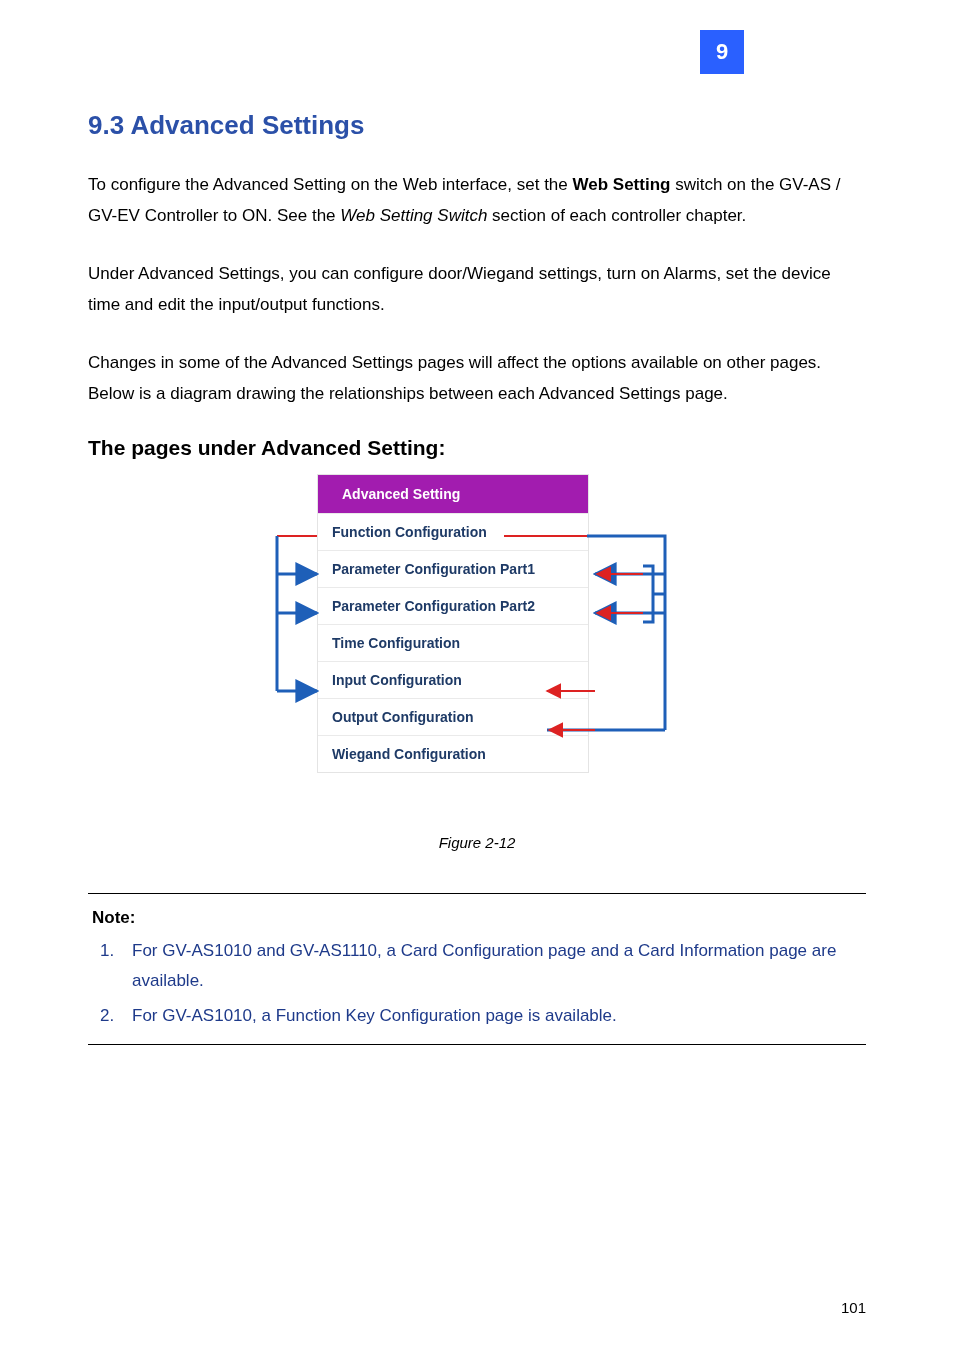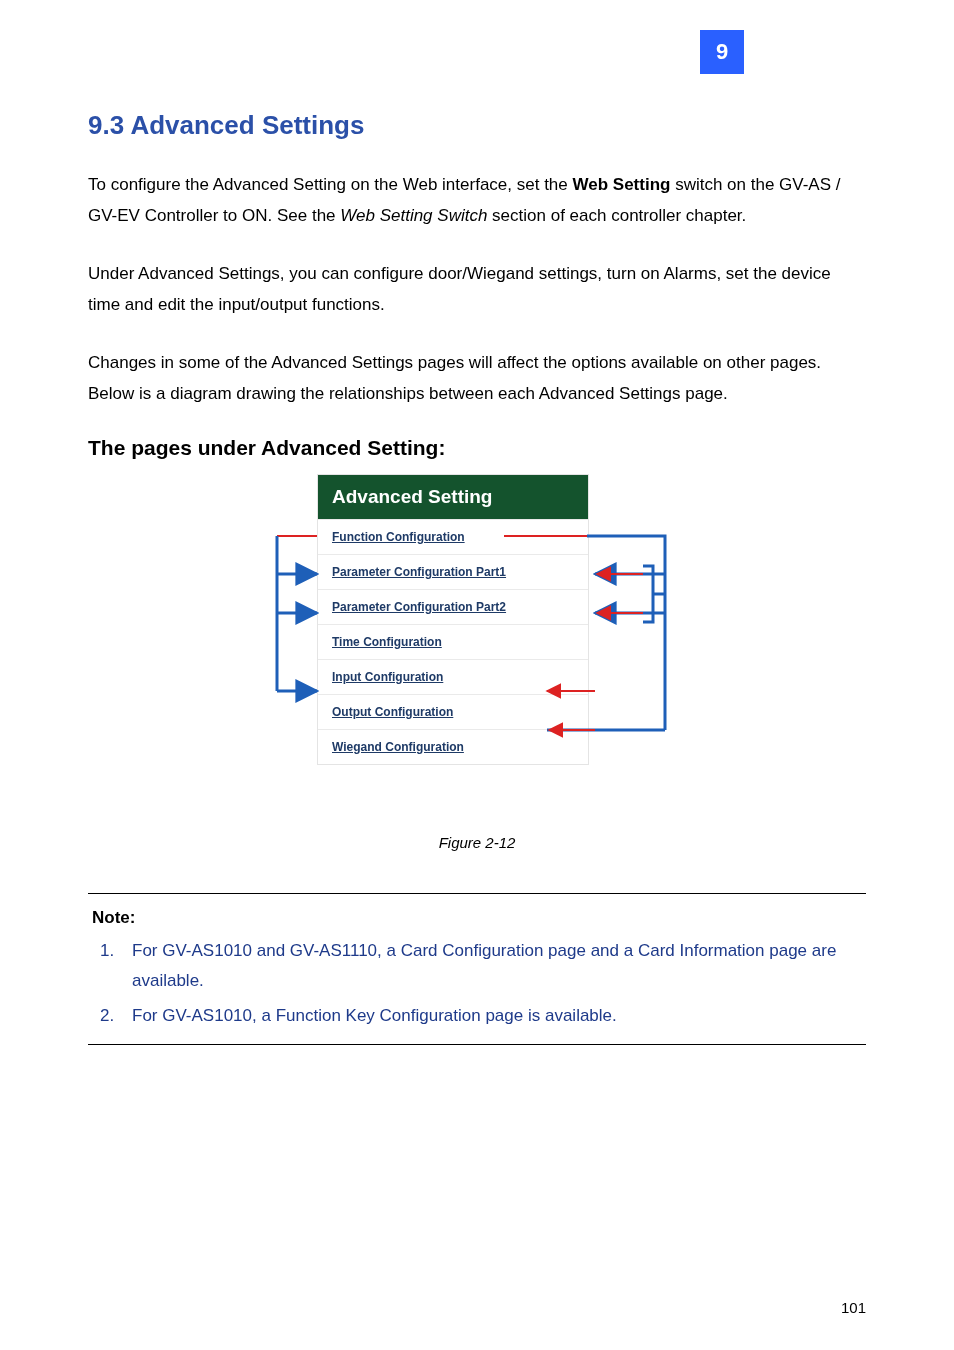--- a/index.html
+++ b/index.html
@@ -56,34 +56,33 @@
   }
   .menu {
     position: absolute;
     left: 100px;
     top: 0;
     width: 270px;
     border: 1px solid #e4e4e4;
     font-family: Arial, Helvetica, sans-serif;
   }
   .menu-header {
-    background: #14532d;
+    background: #a21caf;
     color: #fff;
     font-weight: bold;
-    font-size: 19px;
-    padding: 11px 14px;
+    font-size: 14px;
+    padding: 11px 24px;
   }
   .menu-item {
     padding: 10px 14px;
-    font-size: 12px;
+    font-size: 14px;
     font-weight: bold;
     color: #1e3a66;
     border-top: 1px solid #eaeaea;
     background: #fff;
-    text-decoration: underline;
   }
   svg.arrows {
     position: absolute;
     left: 0;
     top: 0;
     width: 520px;
     height: 350px;
     pointer-events: none;
   }
   .caption {

